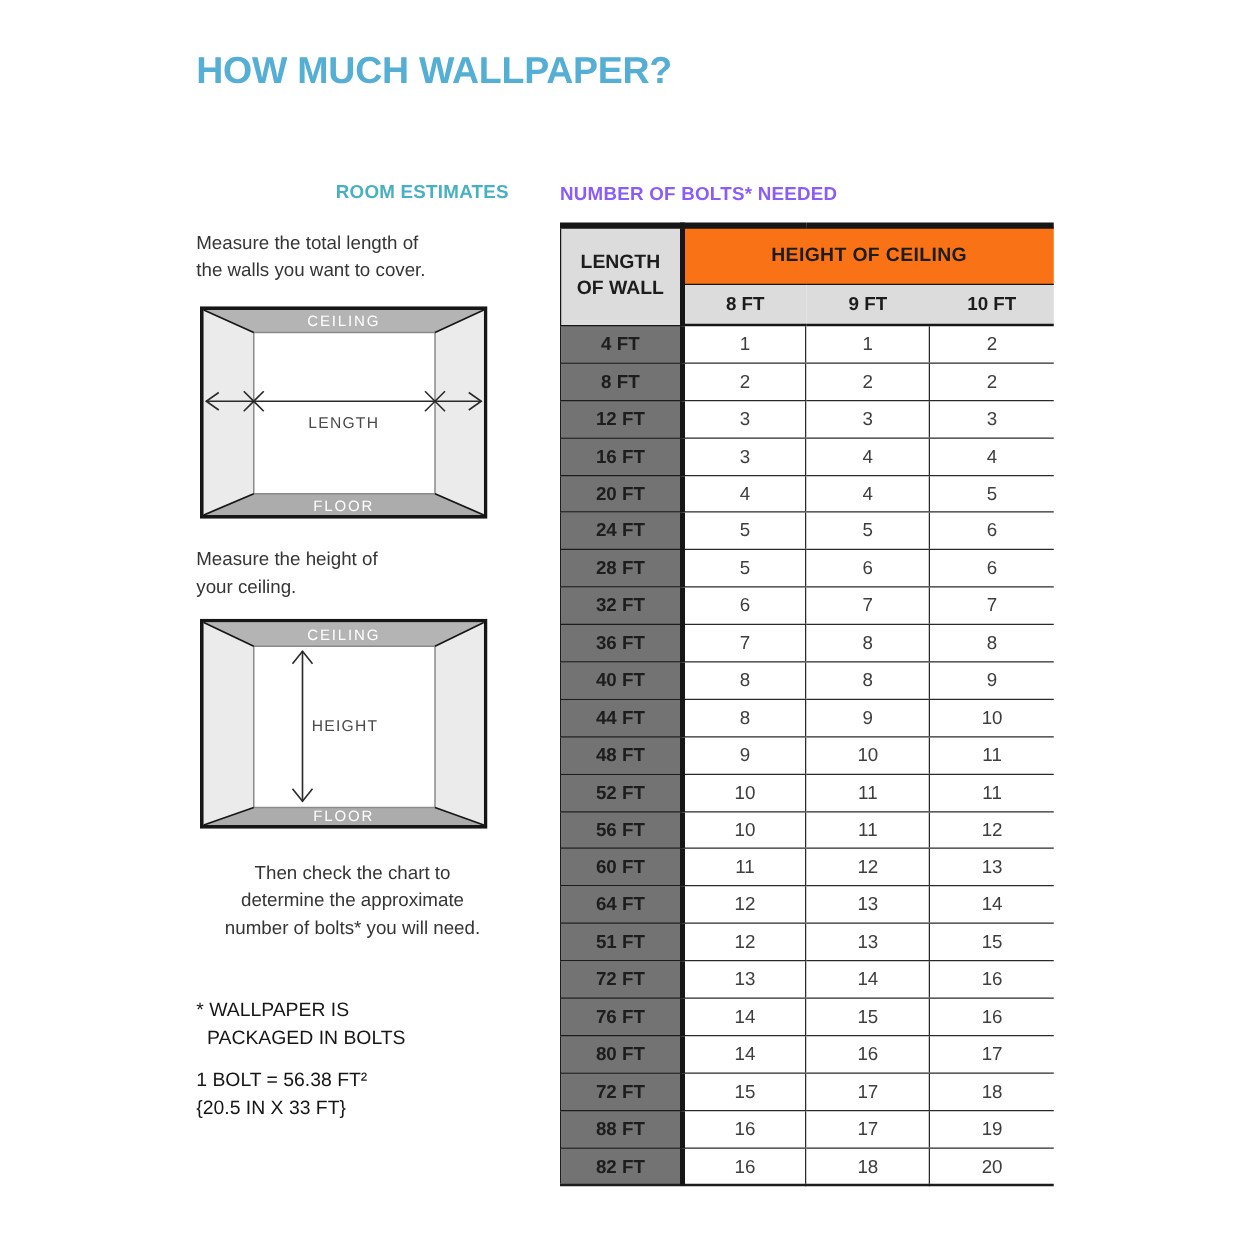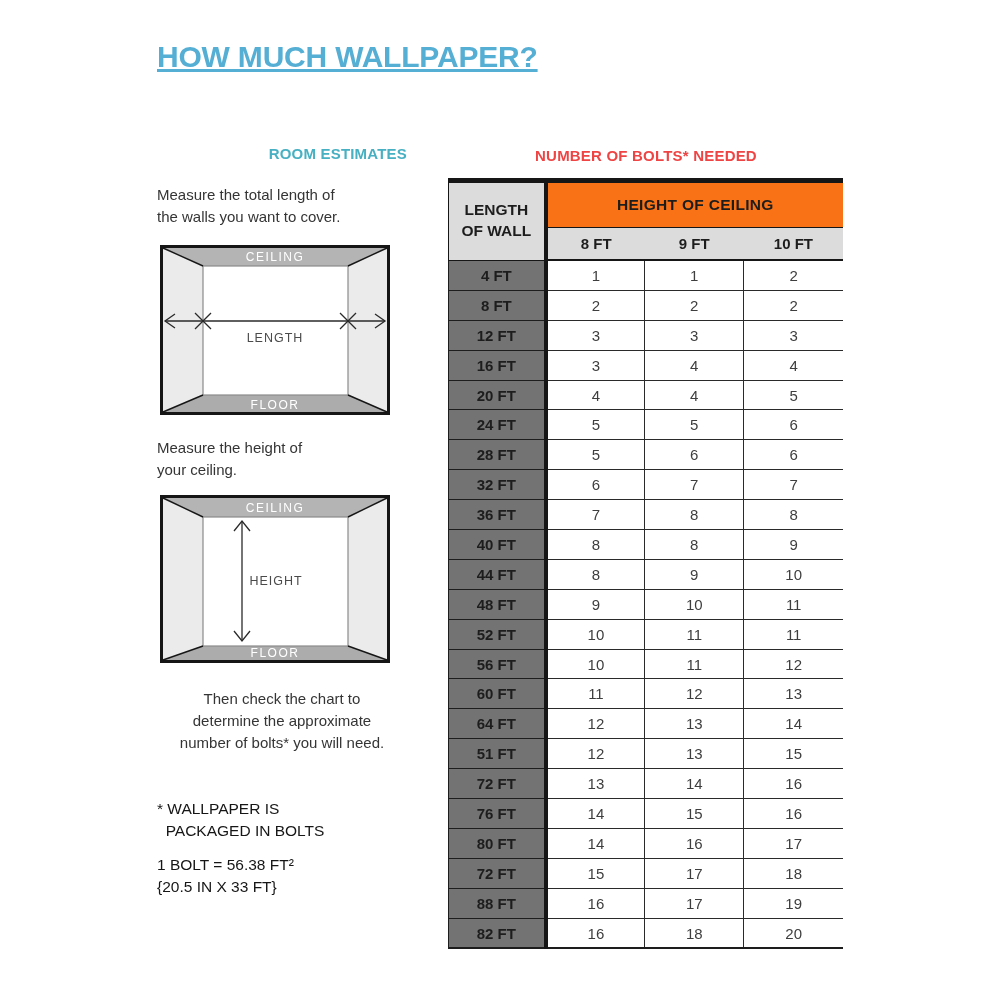--- a/index.html
+++ b/index.html
@@ -2,43 +2,43 @@
 <html><head>
 <meta charset="utf-8">
 <style>
   html,body{margin:0;padding:0;}
   body{
     width:1000px;height:1000px;background:#ffffff;position:relative;
     font-family:"Liberation Sans", sans-serif;overflow:hidden;
   }
   .page-title{
     position:absolute;left:157px;top:40px;margin:0;
-    font-size:30px;font-weight:bold;letter-spacing:-0.2px;color:#55aed4;text-decoration:underline;
+    font-size:30px;font-weight:bold;letter-spacing:-0.2px;color:#55aed4;
   }
   
   .left-col{position:absolute;left:157px;top:145px;width:250px;}
   .section-heading{
     margin:0;font-size:15px;font-weight:bold;color:#47b0c2;letter-spacing:0.2px;text-align:right;
   }
   .instruction{
     margin:22px 0 0 0;font-size:15px;line-height:22px;color:#353535;white-space:pre-line;
   }
   .instruction.third{margin-top:25px;text-align:center;}
   .room-svg{display:block;margin:17px 0 0 3px;}
   .room-svg.second{margin-top:14px;}
   .note{
     margin:44px 0 0 0;font-size:15.5px;line-height:22px;font-weight:normal;color:#161616;
     white-space:pre-wrap;
   }
   .note.bolt-info{margin-top:12px;}
   
   .right-col{position:absolute;left:448px;top:147px;width:396px;}
   .table-heading{
-    margin:0 0 14px 0;font-size:15px;font-weight:bold;color:#ef4444;
-    letter-spacing:0.2px;text-align:center;
+    margin:0 0 14px 0;font-size:15px;font-weight:bold;color:#8b5cf6;
+    letter-spacing:0.2px;text-align:left;
   }
   table.bolts-table{
     border-collapse:collapse;table-layout:fixed;width:395px;
     border-top:5px solid #161616;border-bottom:2.5px solid #1d1d1d;
   }
   table.bolts-table col.c0{width:97px;}
   table.bolts-table col.c1,table.bolts-table col.c2,table.bolts-table col.c3{width:99px;}
   .bolts-table th,.bolts-table td{padding:0;text-align:center;vertical-align:middle;}
   th.row-header-cell{
     background:#dcdcdc;font-size:15.5px;font-weight:bold;color:#1d1d1d;

